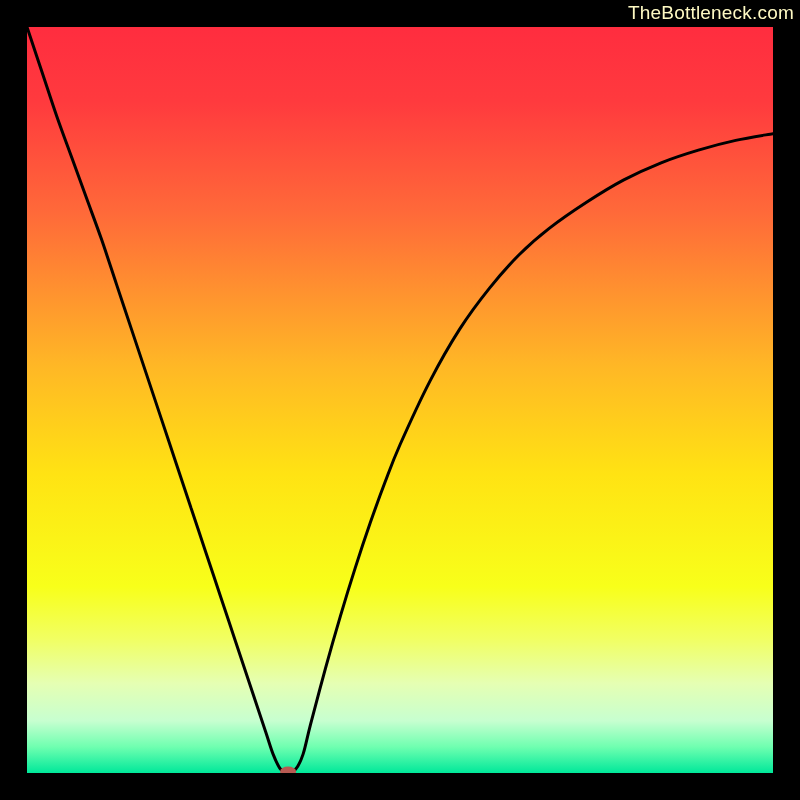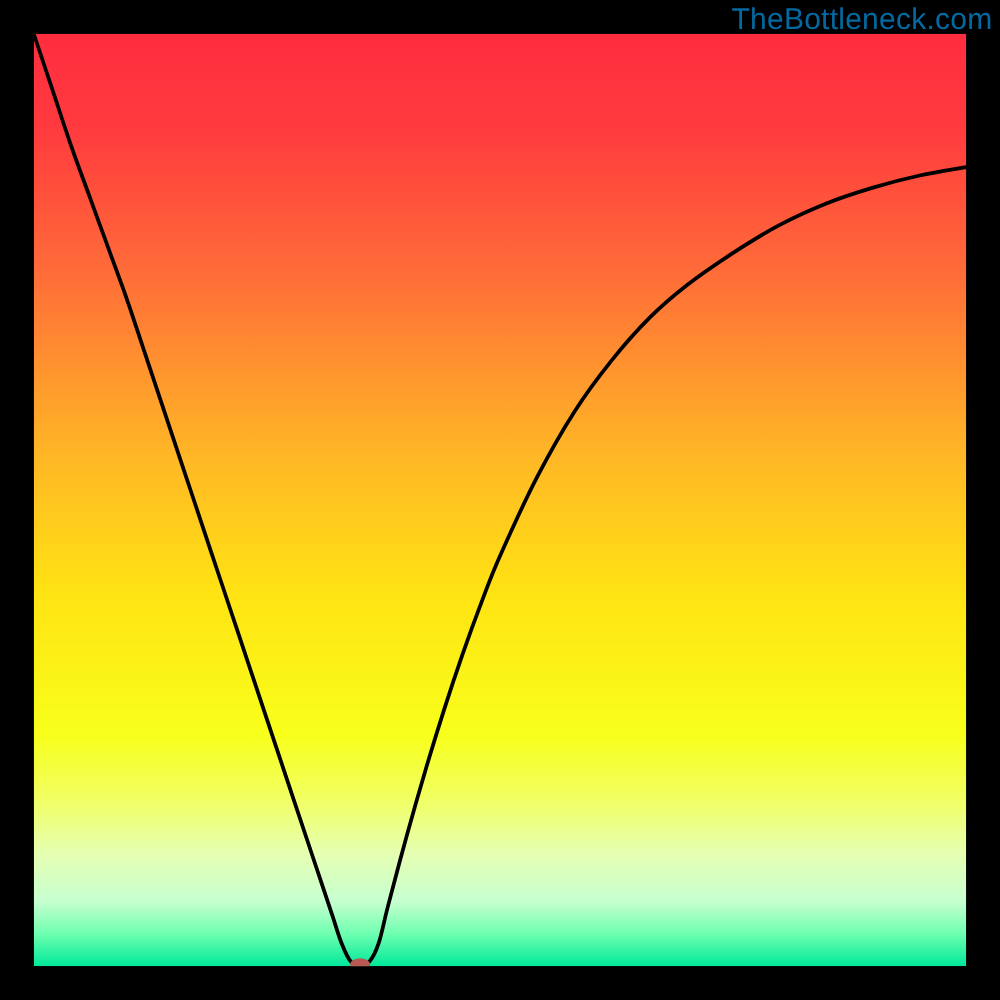--- a/index.html
+++ b/index.html
@@ -23,22 +23,22 @@
     position: absolute;
     left: 0;
     top: 0;
     width: 746px;
     height: 746px;
   }
   .watermark {
     position: absolute;
     right: 6px;
     top: 2px;
-    color: #0369a1;
-    font-size: 24px;
+    color: #fef9c3;
+    font-size: 19px;
     font-weight: 500;
     letter-spacing: 0.2px;
     user-select: none;
   }
   svg {
     display: block;
   }
 </style>
 </head>
 <body>

